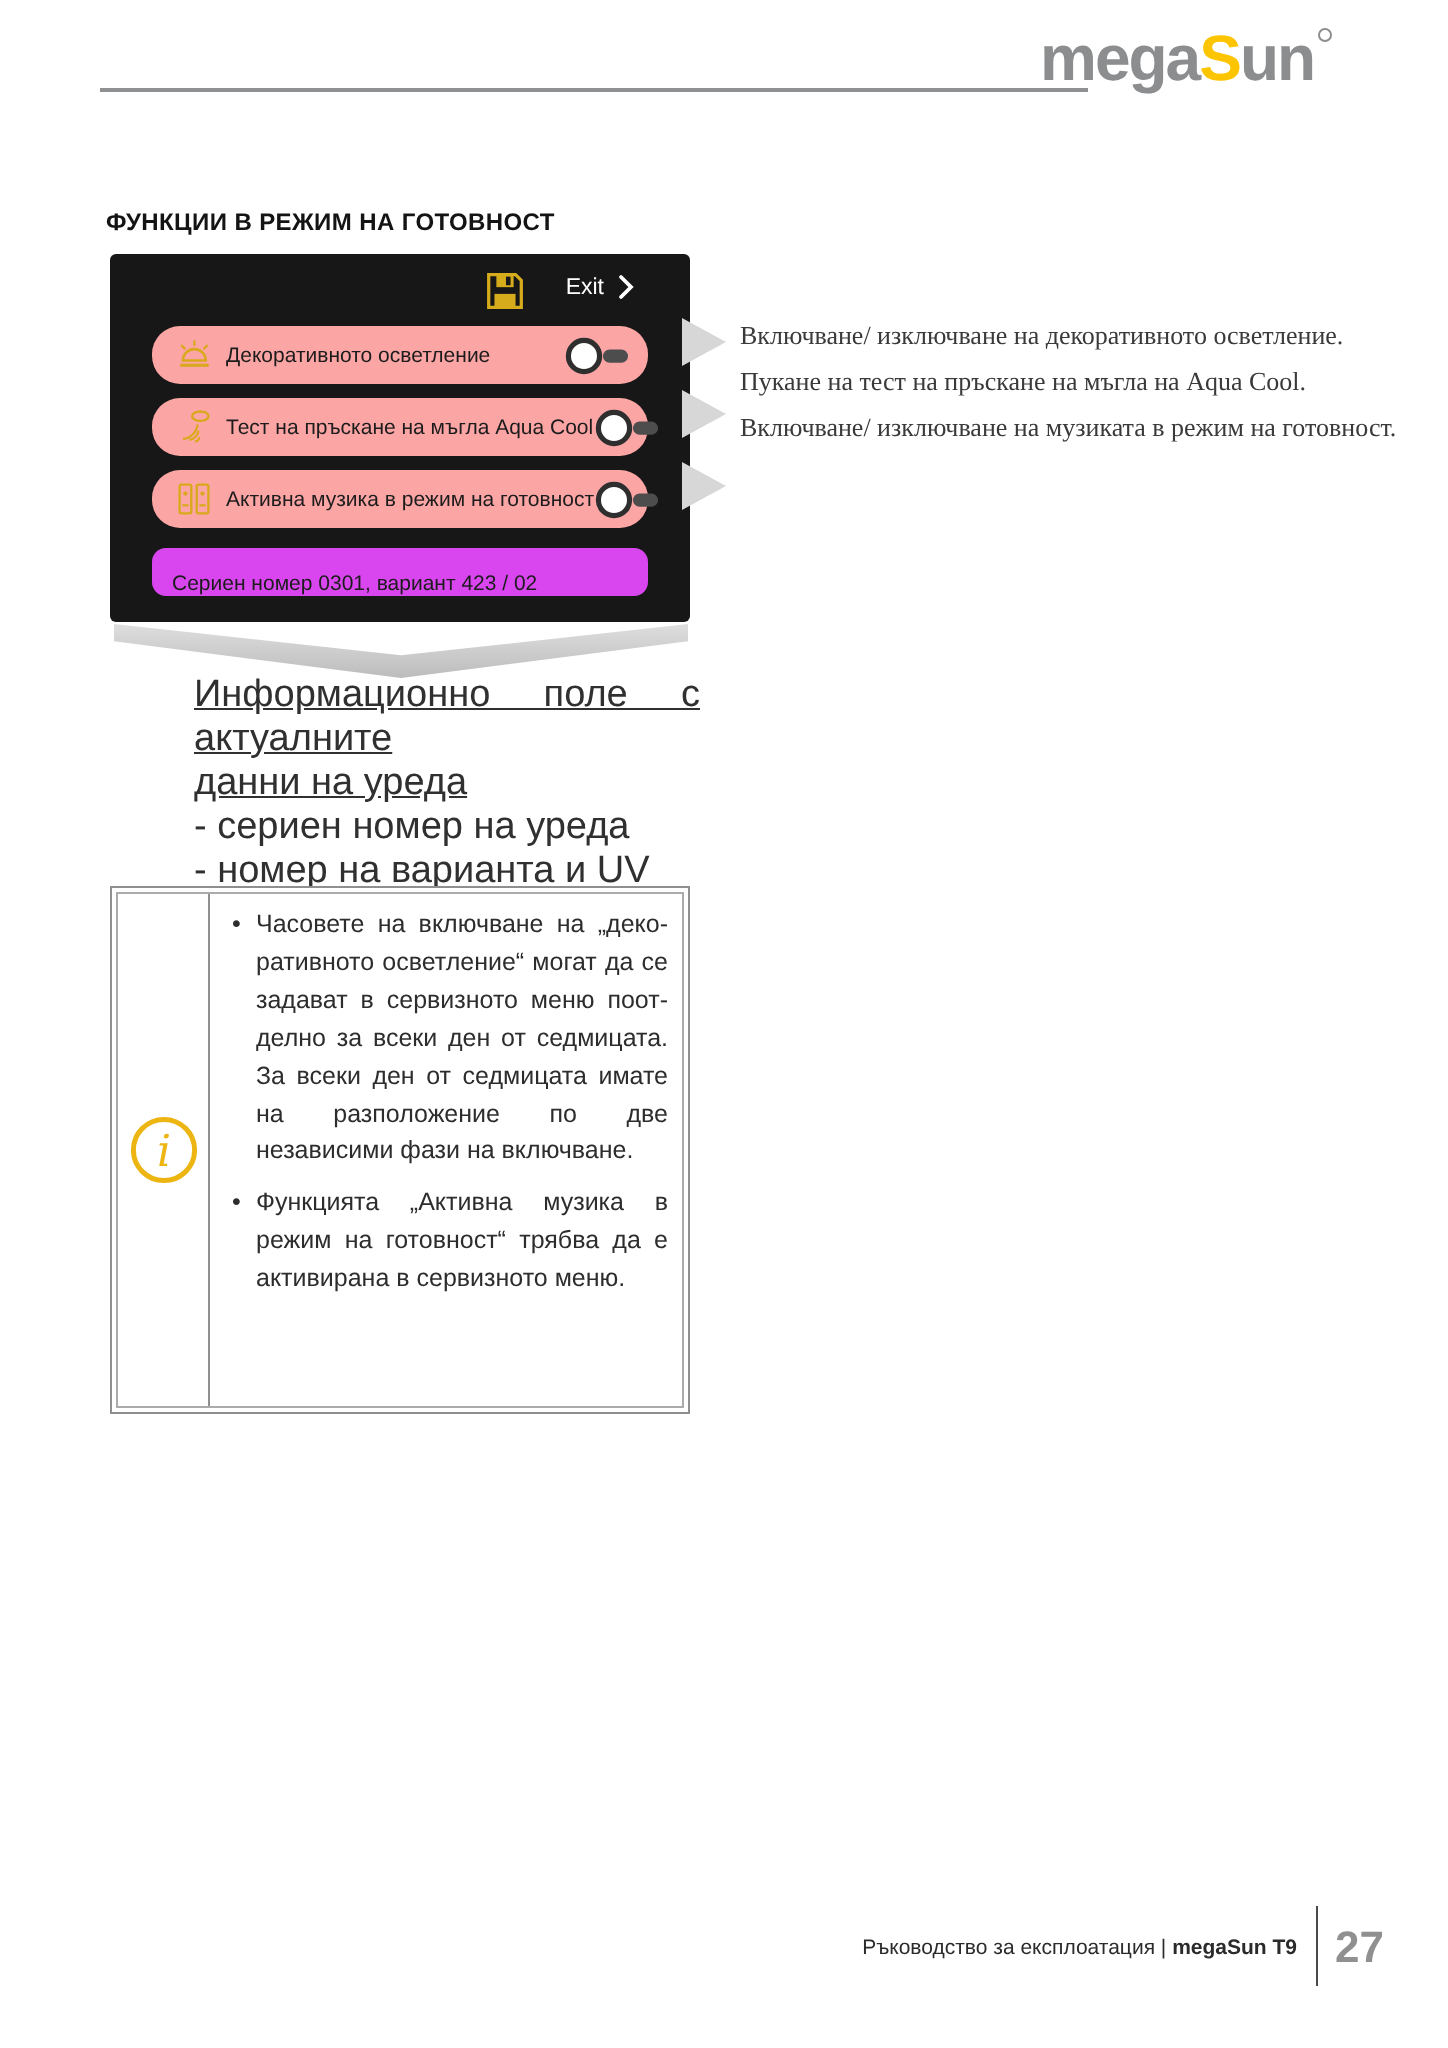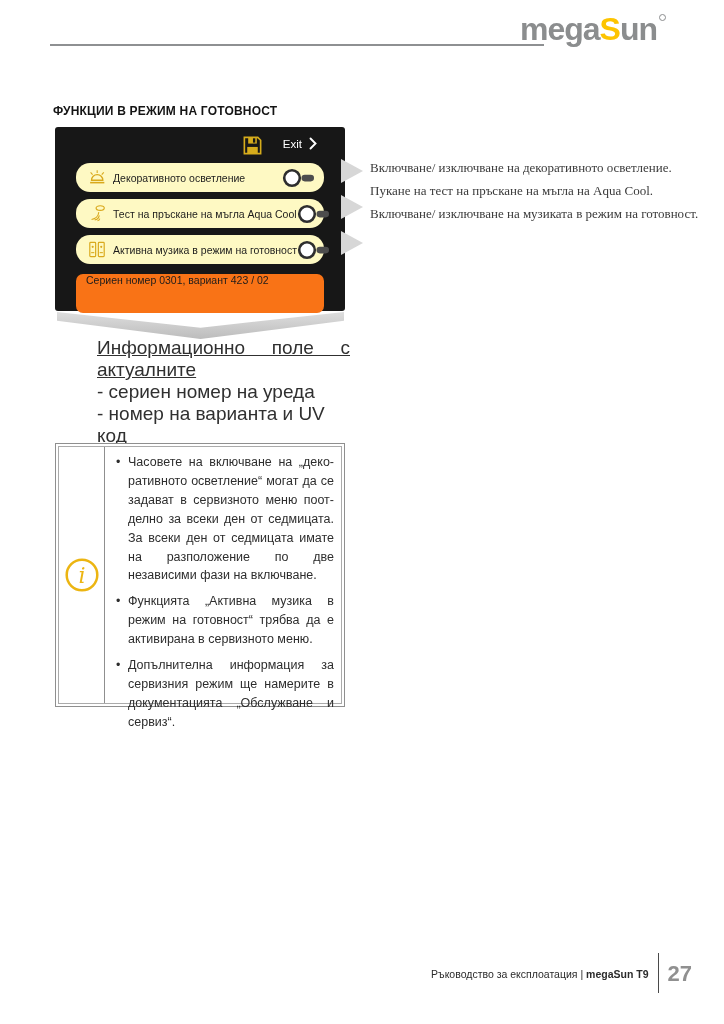--- a/index.html
+++ b/index.html
@@ -13,25 +13,25 @@
   .logo{position:absolute;left:520px;top:12px;font-size:32px;font-weight:bold;letter-spacing:-1px;color:#8b8d8e;line-height:34px;}
   .logo .accent{color:#fdc400;}
   .logo .reg{display:inline-block;width:5px;height:5px;border:1px solid #8b8d8e;border-radius:50%;vertical-align:top;margin:2px 0 0 2px;}
   
   .page-heading{position:absolute;left:53px;top:104px;font-size:12px;font-weight:bold;color:#141414;letter-spacing:.2px;}
   
   .panel{position:absolute;left:55px;top:127px;width:290px;height:184px;background:#171717;border-radius:3px;box-sizing:border-box;padding:0 21px;}
   .panel-header{height:36px;position:relative;}
   .save-btn{position:absolute;right:60px;top:7px;width:23px;height:23px;cursor:pointer;}
   .exit-btn{position:absolute;right:7px;top:10px;display:flex;align-items:center;gap:7px;color:#ffffff;font-size:11.5px;cursor:pointer;}
-  .panel-row{background:#fef9c3;border-radius:14px;height:29px;display:flex;align-items:center;padding:0 6px 0 8px;margin-bottom:7px;}
+  .panel-row{background:#fca5a5;border-radius:14px;height:29px;display:flex;align-items:center;padding:0 6px 0 8px;margin-bottom:7px;}
   .row-icon{width:26px;display:flex;align-items:center;justify-content:center;flex:0 0 26px;}
   .row-label{flex:1;font-size:10.5px;color:#1c1c1c;margin-left:3px;white-space:nowrap;}
   .toggle{flex:0 0 36px;height:22px;cursor:pointer;}
-  .serial-row{background:#f97316;border-radius:7px;height:39px;display:flex;align-items:flex-start;padding:0 10px;margin-top:10px;font-size:10.5px;color:#1c1c1c;}
+  .serial-row{background:#d946ef;border-radius:7px;height:24px;display:flex;align-items:flex-end;padding:0 10px;margin-top:10px;font-size:10.5px;color:#1c1c1c;}
   
   .tri{position:absolute;left:341px;width:0;height:0;border-top:12px solid transparent;border-bottom:12px solid transparent;border-left:22px solid #d7d7d7;}
   .tri1{top:159px;} .tri2{top:195px;} .tri3{top:231px;}
   
   .descriptions{position:absolute;left:370px;top:156px;width:338px;font-size:13px;line-height:23px;text-align:justify;color:#3a3a3a;font-family:Liberation Serif, serif;}
   .descriptions p{margin:0;}
   
   .down-arrow{position:absolute;left:57px;top:312px;width:287px;height:27px;
     background:linear-gradient(#dedede,#bcbcbc);
     clip-path:polygon(0 0,50% 58%,100% 0,100% 32%,50% 100%,0 32%);}
@@ -141,36 +141,36 @@
 <div class="descriptions">
   <p>Включване/ изключване на декоративното освет­ление.</p>
   <p>Пукане на тест на пръскане на мъгла на Aqua Cool.</p>
   <p>Включване/ изключване на музиката в режим на готовност.</p>
 </div>
 
 <div class="down-arrow"></div>
 
 <div class="info-field">
   <div class="if-title1">Информационно поле с актуалните</div>
+  <div class="if-title2"><span>данни на уреда</span></div>
   <div>- сериен номер на уреда</div>
   <div>- номер на варианта и UV код</div>
 </div>
 
 <div class="note-box">
   <div class="note-inner">
     <div class="note-icon-cell">
       <svg width="36" height="36" viewBox="0 0 36 36">
         <circle cx="18" cy="18" r="15.3" fill="none" stroke="#ecb512" stroke-width="2.5"></circle>
         <text x="18" y="26" font-size="22" font-family="DejaVu Serif, serif" font-style="italic" fill="#ecb512" text-anchor="middle">i</text>
       </svg>
     </div>
     <div class="note-content">
       <div class="bullet">Часовете на включване на „деко­ративното осветление“ могат да се задават в сервизното меню поот­делно за всеки ден от седмицата. За всеки ден от седмицата имате на раз­положение по две независими фази на включване.</div>
       <div class="bullet">Функцията „Активна музика в режим на готовност“ трябва да е активирана в сервизното меню.</div>
-      <div class="bullet">Допълнителна информация за сер­визния режим ще намерите в доку­ментацията „Обслужване и сервиз“.</div>
     </div>
   </div>
 </div>
 
 <div class="footer">
   <div class="footer-text">
     <span>Ръководство за експлоатация</span>
     <span>|</span>
     <b>megaSun T9</b>
   </div>

